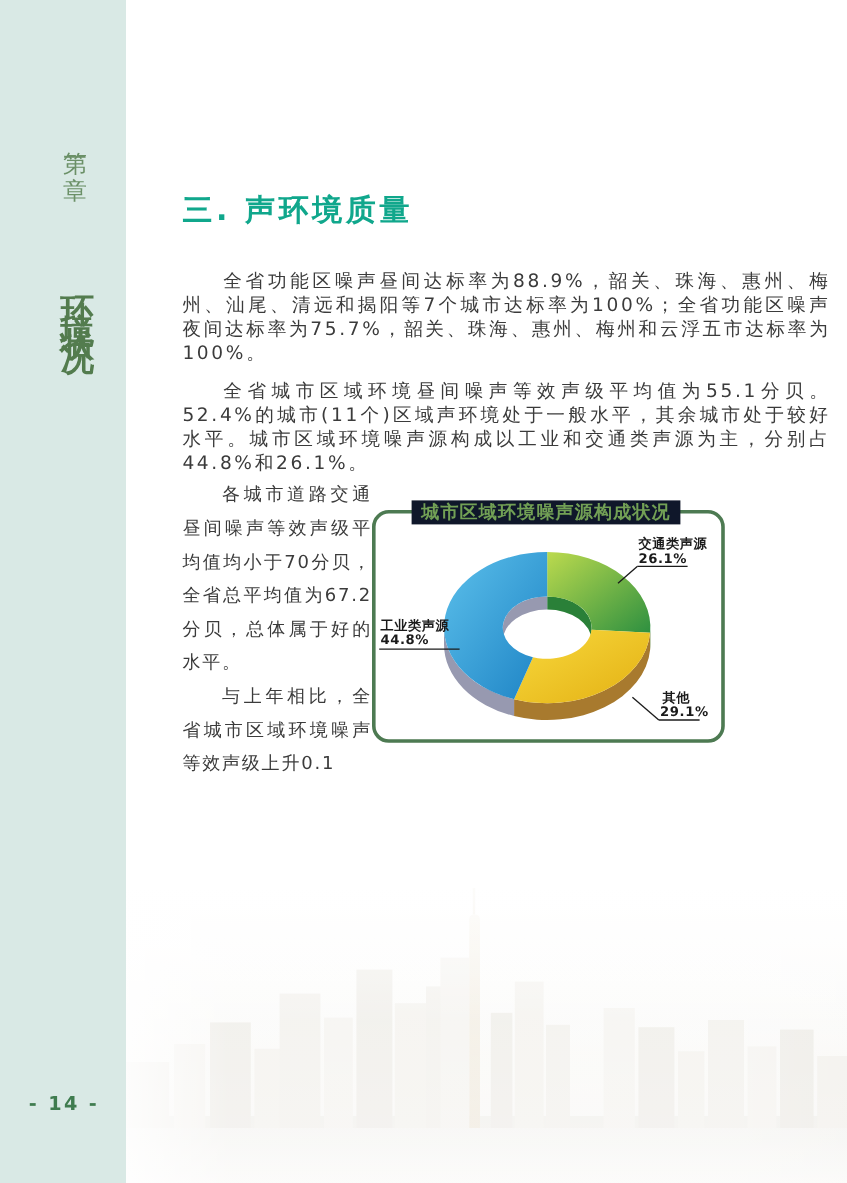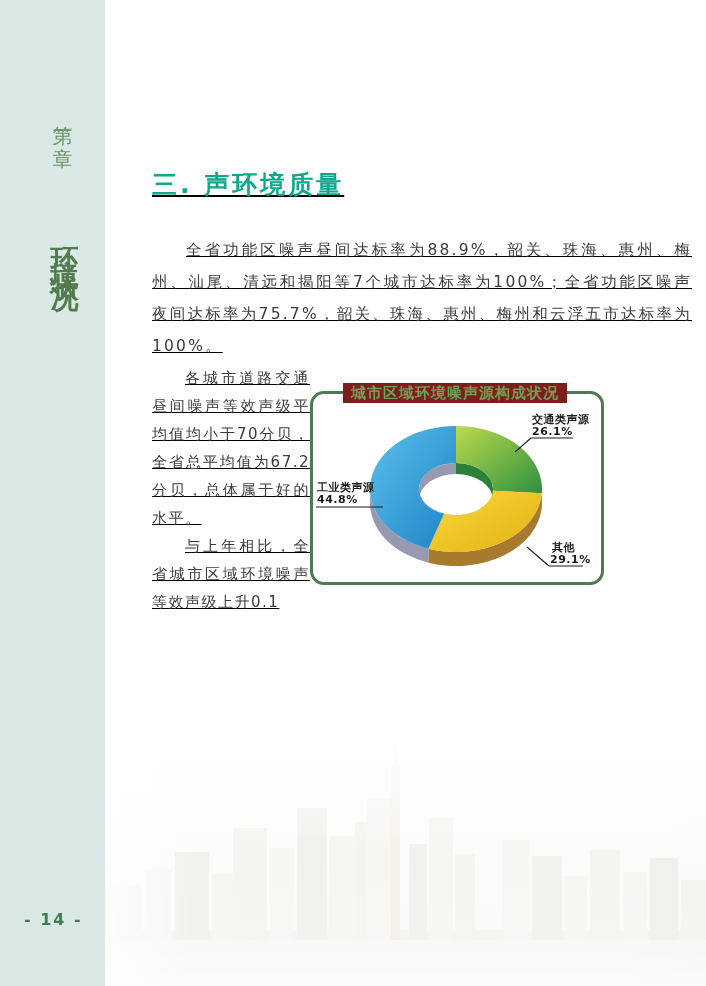--- a/index.html
+++ b/index.html
@@ -14,38 +14,38 @@
              font-family:"DejaVu Serif","Liberation Serif",serif;
              font-size:20px;letter-spacing:11px;color:#6b9067;}
   .v-title{position:absolute;left:45px;top:224px;
            writing-mode:vertical-rl;text-orientation:upright;
            font-family:"DejaVu Serif","Liberation Serif",serif;
            font-size:28px;font-weight:bold;letter-spacing:13px;color:var(--chapter-green,#537c4e);}
   .page-number{position:absolute;left:24px;top:910px;font-size:16px;font-weight:600;
                letter-spacing:2px;color:var(--page-number,#3f7c4f);}
 
   
-  .content{position:absolute;left:105px;top:10px;width:601px;z-index:2;text-decoration:underline;}
+  .content{position:absolute;left:105px;top:0;width:601px;z-index:2;}
   .heading{margin:158px 0 0 47px;font-size:25px;font-weight:bold;letter-spacing:3px;
            color:var(--heading,#10a78c);}
-  .body-p{margin:0 4px 0 47px;width:540px;font-size:15.5px;line-height:32px;
+  .body-p{margin:0 4px 0 47px;width:540px;font-size:15.5px;line-height:20px;
           letter-spacing:2.2px;color:var(--body-text,#3b3b3b);text-align:justify;
           text-indent:2.2em;}
   .p1{margin-top:33px;}
   .p2{margin-top:12px;}
   .wrap-row{display:flex;align-items:flex-start;margin:2px 0 4px 47px;}
   .narrow-col{width:158px;}
   .col-p{margin:0;width:158px;font-size:15px;letter-spacing:1.5px;line-height:28px;}
   .no-indent{text-indent:0;margin-top:6px;}
 
   
   .chart-box{position:relative;box-sizing:border-box;width:294px;height:194px;
              margin:27px 0 0 0;border:3px solid var(--chart-border,#4d7a52);
              border-radius:14px;background:#fff;}
-  .chart-title{position:absolute;top:-11px;left:30px;background:#7f1d1d;padding:0 8px;
+  .chart-title{position:absolute;top:-11px;left:30px;background:#0f172a;padding:0 8px;
                font-size:15px;font-weight:bold;letter-spacing:1px;line-height:20px;
                color:var(--chart-title,#72a055);white-space:nowrap;}
   #donut-svg{position:absolute;left:0;top:0;width:288px;height:188px;overflow:visible;}
   .cl{font-family:"DejaVu Sans","Liberation Sans",sans-serif;font-size:11px;font-weight:bold;fill:#1b1b1b;letter-spacing:.5px;}
   .ll{stroke:#1b1b1b;stroke-width:1.1;}
 
   
   .skyline{position:absolute;left:105px;top:740px;width:601px;height:246px;
            background:linear-gradient(#ffffff, #f6f5f2 60%, #f2f1ed);overflow:hidden;z-index:1;}
   .skyline .b{position:absolute;bottom:46px;}
@@ -67,20 +67,21 @@
   <aside class="sidebar">
     <div class="v-chapter">第一章</div>
     <div class="v-title">环境状况</div>
     <div class="page-number">- 14 -</div>
   </aside>
 
   <main class="content">
     <h2 class="heading">三. 声环境质量</h2>
 
     <p class="body-p p1">全省功能区噪声昼间达标率为88.9%，韶关、珠海、惠州、梅州、汕尾、清远和揭阳等7个城市达标率为100%；全省功能区噪声夜间达标率为75.7%，韶关、珠海、惠州、梅州和云浮五市达标率为100%。</p>
+    <p class="body-p p2">全省城市区域环境昼间噪声等效声级平均值为55.1分贝。52.4%的城市(11个)区域声环境处于一般水平，其余城市处于较好水平。城市区域环境噪声源构成以工业和交通类声源为主，分别占44.8%和26.1%。</p>
 
     <div class="wrap-row">
       <div class="narrow-col">
         <p class="body-p col-p">各城市道路交通昼间噪声等效声级平均值均小于70分贝，全省总平均值为67.2分贝，总体属于好的水平。</p>
         <p class="body-p col-p">与上年相比，全省城市区域环境噪声等效声级上升0.1</p>
       </div>
 
       <figure class="chart-box">
         <figcaption class="chart-title">城市区域环境噪声源构成状况</figcaption>
         <svg id="donut-svg" viewBox="0 0 288 188">

